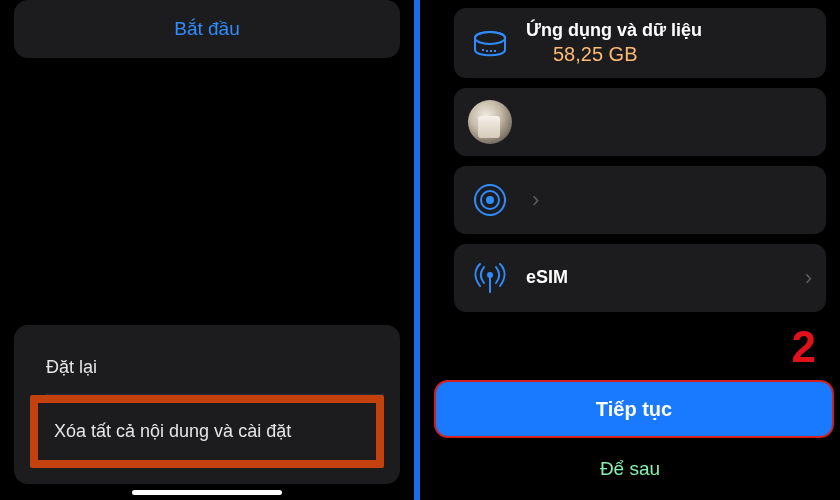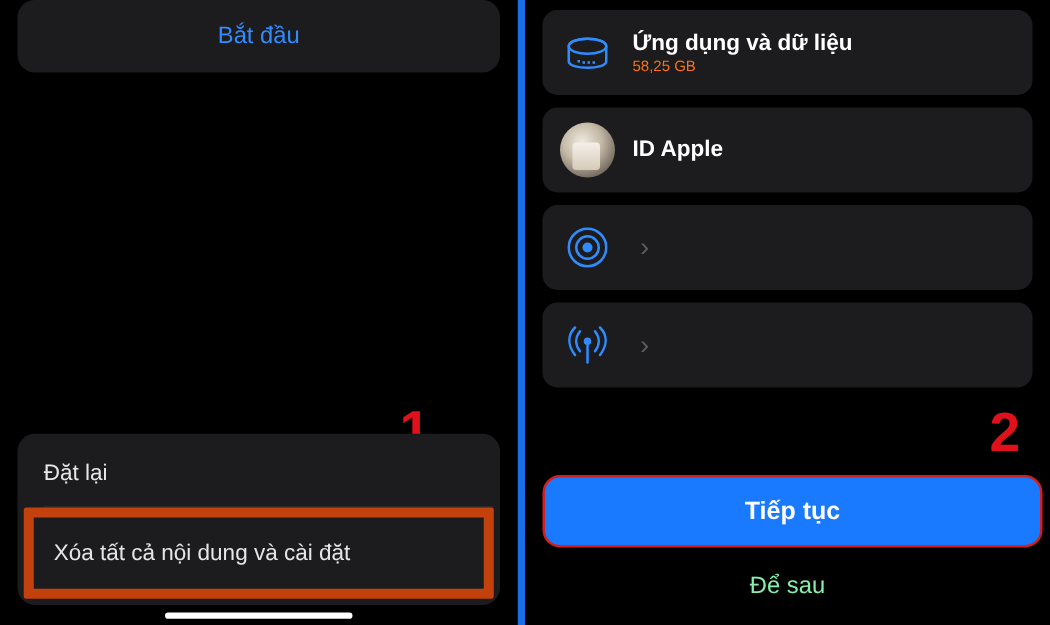--- a/index.html
+++ b/index.html
@@ -15,21 +15,21 @@
     position: relative;
     height: 500px;
     background: #000;
   }
   .panel-left { width: 414px; }
   .divider {
     width: 6px;
     height: 500px;
     background: #1a6fe8;
   }
-  .panel-right { width: 420px; }
+  .panel-right { width: 420px; padding-left: 20px; }
 
   
   .start-card {
     background: #1c1c1e;
     border-radius: 14px;
     margin: 0 14px;
     height: 58px;
     display: flex;
     align-items: center;
     justify-content: center;
@@ -40,21 +40,21 @@
     font-weight: 400;
     text-align: right;
   }
   .bottom-card {
     position: absolute;
     left: 14px;
     right: 14px;
     bottom: 16px;
     background: #1c1c1e;
     border-radius: 14px;
-    padding: 5px;
+    padding: 16px;
   }
   .reset-row {
     padding: 16px 16px;
     color: #e6e6e8;
     font-size: 18px;
   }
   .rowsep {
     height: 1px;
     background: #2f2f33;
     margin-left: 16px;
@@ -110,23 +110,24 @@
     margin-right: 14px;
   }
   .textcol { flex: 1; }
   .title {
     color: #fff;
     font-size: 18px;
     font-weight: 600;
     line-height: 1.2;
   }
   .subtitle {
-    color: #f97316;
-    font-size: 12px;
+    color: #fdba74;
+    font-size: 20px;
     margin-top: 1px;
+    margin-left: 27px;
   }
   .chev {
     color: #5b5b60;
     font-size: 22px;
     margin-left: 6px;
   }
   .avatar {
     width: 44px;
     height: 44px;
     border-radius: 50%;
@@ -216,23 +217,20 @@
       <div class="textcol">
         <div class="title">Ứng dụng và dữ liệu</div>
         <div class="subtitle">58,25 GB</div>
       </div>
     </div>
 
     <div class="item">
       <div class="iconwrap">
         <div class="avatar"></div>
       </div>
-      <div class="textcol">
-        <div class="title">ID Apple</div>
-      </div>
     </div>
 
     <div class="item">
       <div class="iconwrap">
         <svg width="40" height="40" viewBox="0 0 40 40">
           <circle class="svg-blue" cx="20" cy="20" r="15"></circle>
           <circle class="svg-blue" cx="20" cy="20" r="9"></circle>
           <circle cx="20" cy="20" r="4" fill="#2f8cff"></circle>
         </svg>
       </div>
@@ -243,20 +241,23 @@
       <div class="iconwrap">
         <svg width="40" height="40" viewBox="0 0 40 40">
           <path class="svg-blue" d="M10 28 C4 20 4 12 10 6" stroke-linecap="round"></path>
           <path class="svg-blue" d="M14 25 C10 20 10 14 14 9" stroke-linecap="round"></path>
           <path class="svg-blue" d="M30 28 C36 20 36 12 30 6" stroke-linecap="round"></path>
           <path class="svg-blue" d="M26 25 C30 20 30 14 26 9" stroke-linecap="round"></path>
           <circle cx="20" cy="17" r="3" fill="#2f8cff"></circle>
           <line x1="20" y1="20" x2="20" y2="34" stroke="#2f8cff" stroke-width="2" stroke-linecap="round"></line>
         </svg>
       </div>
+      <div class="textcol">
+        <div class="title">eSIM</div>
+      </div>
       <div class="chev">›</div>
     </div>
 
   </div>
 
   <div class="annot annot2">2</div>
 
   <div class="continue-wrap">
     <div class="continue-btn">
       <span>Tiếp tục</span>

